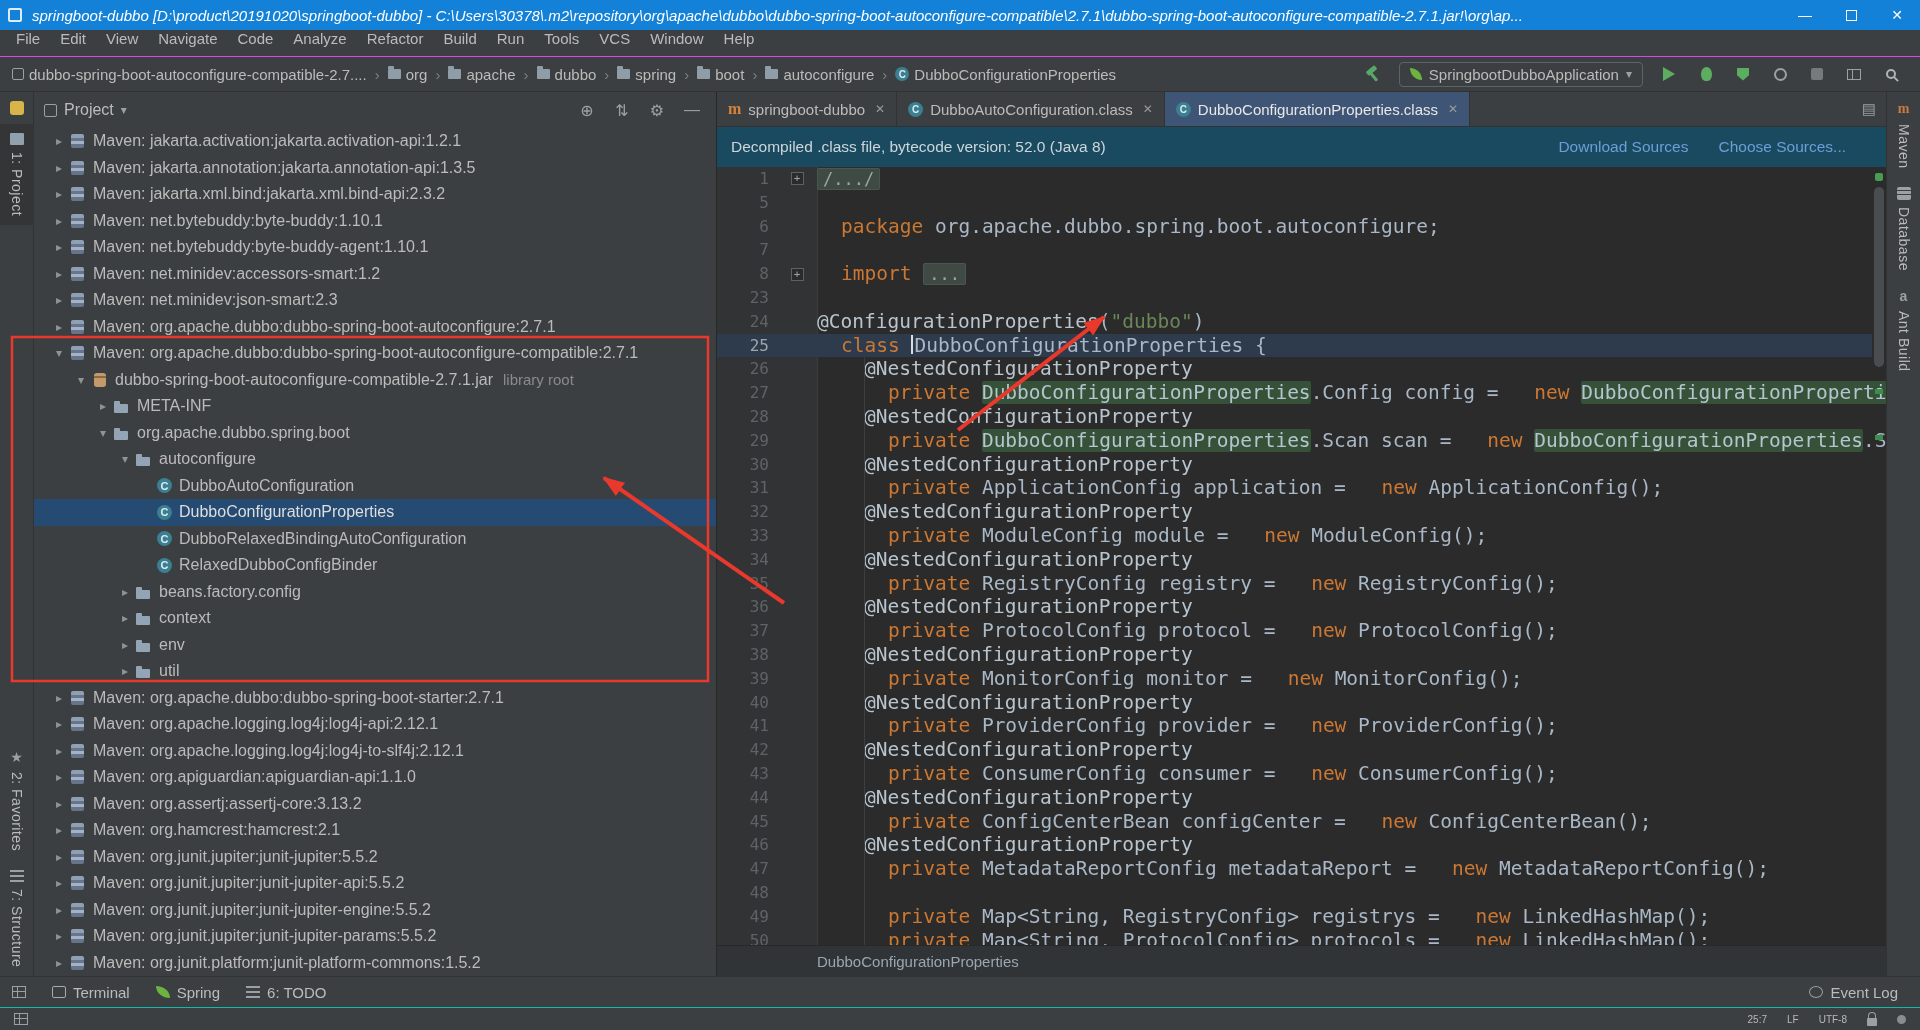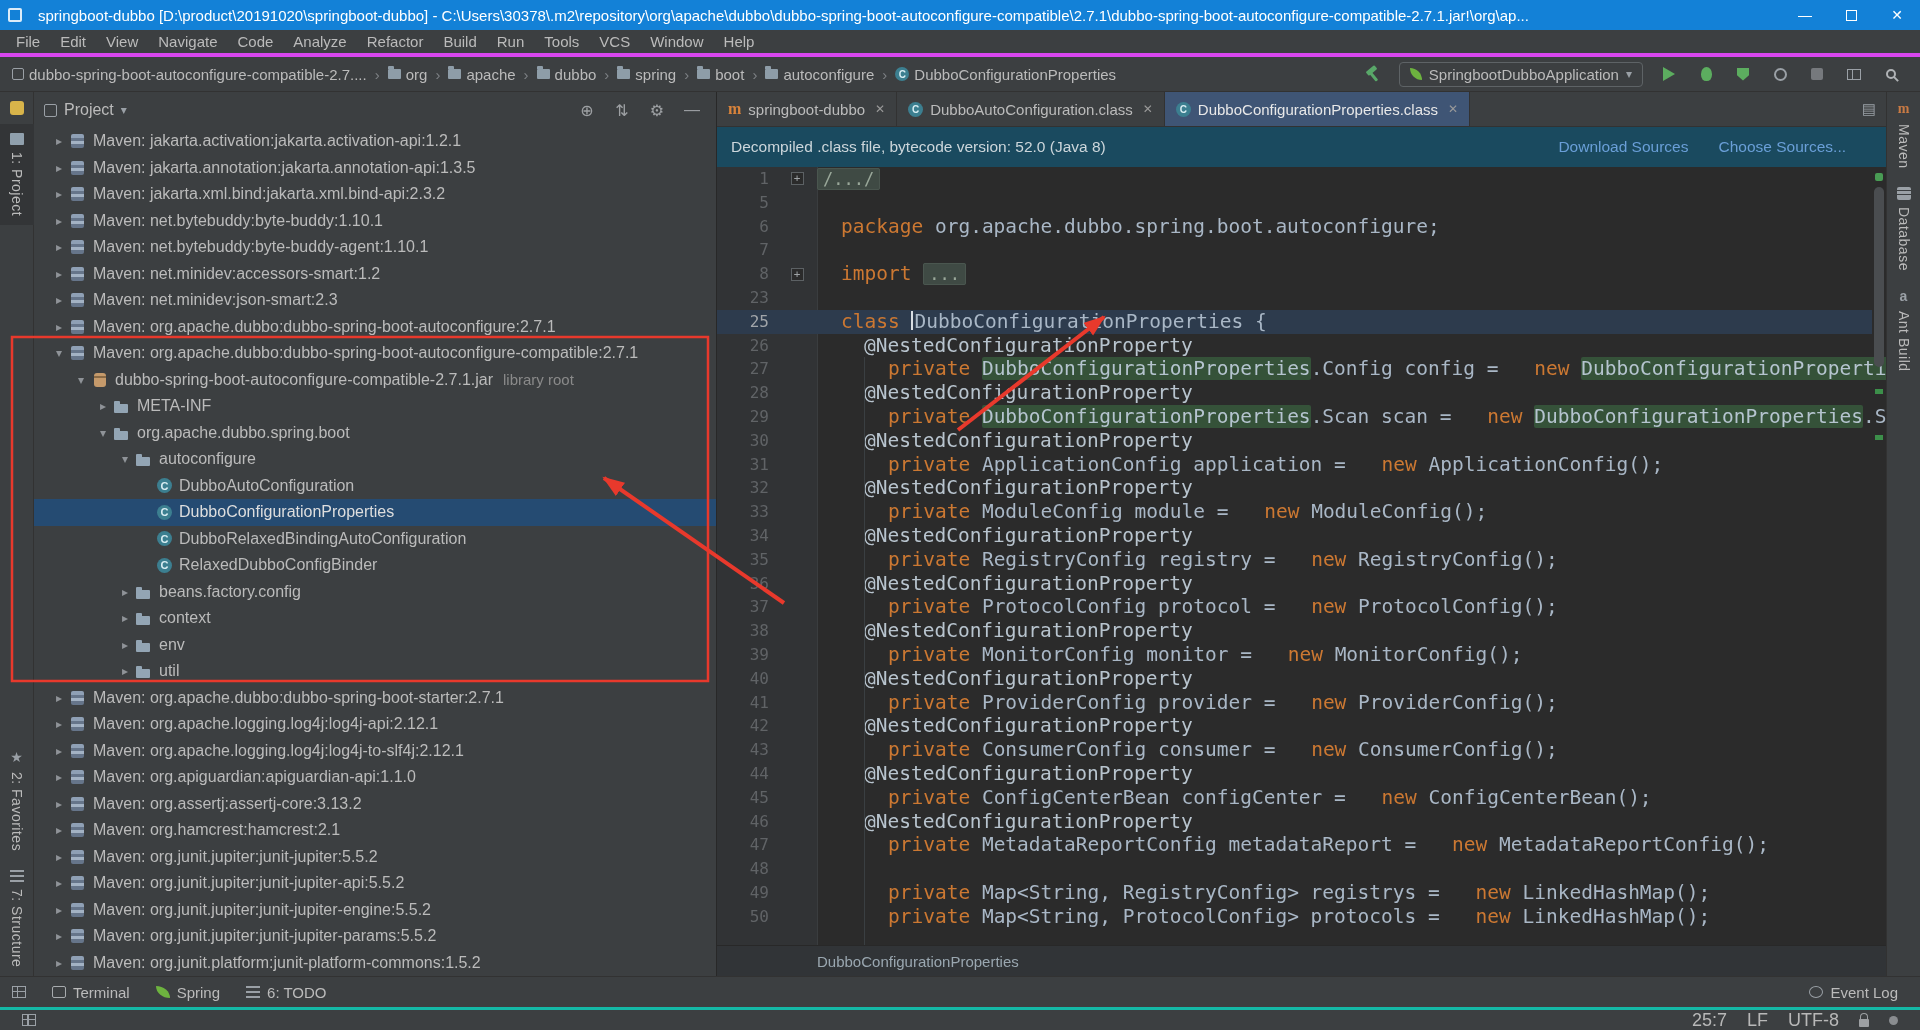--- a/index.html
+++ b/index.html
@@ -4,28 +4,28 @@
 <style>
   * { box-sizing: border-box; margin: 0; padding: 0; }
   html,body { width:1920px; height:1030px; overflow:hidden; background:#2b2b2b;
               font-family:"Liberation Sans", sans-serif; }
   #app { position:relative; width:1920px; height:1030px; background:#3c3f41; }
 
   
   .titlebar { height:30px; background:#1381d7; display:flex; align-items:center;
               color:#fff; font-size:15px; padding-left:8px; }
   .app-icon { width:14px; height:14px; border:2px solid rgba(255,255,255,.85); border-radius:2px; }
-  .title-text { margin-left:16px; white-space:nowrap; overflow:hidden; }
+  .title-text { margin-left:10px; white-space:nowrap; overflow:hidden;font-style:italic; }
   .win-controls { margin-left:auto; display:flex; height:100%; }
   .win-btn { width:46px; display:flex; align-items:center; justify-content:center; color:#fff; font-size:14px; }
   .max-box { width:11px; height:11px; border:1.5px solid #fff; }
 
   
-  .menubar { height:27px; background:#3c3f41; display:flex; align-items:center;
-             color:#bbb; font-size:15px; border-bottom:4px solid #d946ef; padding-left:6px; }
+  .menubar { height:27px; background:#3c3f41; display:flex; align-items:flex-start;
+             color:#bbb; font-size:15px; border-bottom:1px solid #d946ef; padding-left:6px; }
   .menu-item { padding:0 10px; }
 
   
   .navbar { height:35px; background:#3c3f41; display:flex; align-items:center;
             font-size:15px; color:#bbb; border-bottom:1px solid #323232; padding:0 12px; }
   .crumbs { display:flex; align-items:center; gap:6px; min-width:0; overflow:hidden; }
   .crumb { display:flex; align-items:center; white-space:nowrap; }
   .crumb-sep { color:#7d8084; padding:0 2px; }
   .ci { display:inline-flex; align-items:center; justify-content:center; margin-right:5px; }
   .ci-module { width:12px; height:12px; border:1.5px solid #9aa0a6; border-radius:2px; }
@@ -157,22 +157,22 @@
   .ed-crumb { height:31px; background:#313437; border-top:1px solid #282828; display:flex;
               align-items:center; padding-left:100px; color:#9aa7b0; font-size:15px; }
 
   
   .bottombar { position:absolute; left:0; right:0; bottom:23px; height:31px; background:#3c3f41;
                border-top:1px solid #323232; display:flex; align-items:center; font-size:15px;
                color:#bbb; padding:0 12px; gap:28px; }
   .bb-item { display:flex; align-items:center; gap:7px; }
   .bb-right { margin-left:auto; display:flex; gap:28px; padding-right:10px; }
   .statusbar { position:absolute; left:0; right:0; bottom:0; height:23px; background:#3c3f41;
-               border-top:3px solid #14b8a6; display:flex; align-items:center; font-size:18px;
-               color:#b8b8b8; padding:0 22px; }
+               border-top:1px solid #14b8a6; display:flex; align-items:center; font-size:10px;
+               color:#b8b8b8; padding:0 14px; }
   .sb-right { margin-left:auto; display:flex; align-items:center; gap:20px; }
   .i-lock { width:10px; height:8px; background:#9da0a3; border-radius:1px; position:relative; margin-top:5px; }
   .i-lock::before { content:''; position:absolute; top:-6px; left:1px; width:6px; height:6px;
                     border:1.5px solid #9da0a3; border-bottom:none; border-radius:4px 4px 0 0; }
   .sb-dot { width:9px; height:9px; border-radius:50%; background:#8a8d90; }
 
   
   .annot { position:absolute; inset:0; pointer-events:none; z-index:60; }
 </style>
 </head>
@@ -510,20 +510,21 @@
           </span>
       </div>
       <div class="editor">
         <div id="code">
             <div class="cline"><span class="lnum">1</span><span class="lfold"><span class="fbox">+</span></span><span class="lcode"><span class="tk-fold">/.../</span></span></div>
             <div class="cline"><span class="lnum">5</span><span class="lfold"></span><span class="lcode"></span></div>
             <div class="cline"><span class="lnum">6</span><span class="lfold"></span><span class="lcode"><span class="tk-k">package </span><span class="tk-t">org.apache.dubbo.spring.boot.autoconfigure;</span></span></div>
             <div class="cline"><span class="lnum">7</span><span class="lfold"></span><span class="lcode"></span></div>
             <div class="cline"><span class="lnum">8</span><span class="lfold"><span class="fbox">+</span></span><span class="lcode"><span class="tk-k">import </span><span class="tk-fold">...</span></span></div>
             <div class="cline"><span class="lnum">23</span><span class="lfold"></span><span class="lcode"></span></div>
+            <div class="cline"><span class="lnum">24</span><span class="lfold"></span><span class="lcode"><span class="tk-ann">@ConfigurationProperties</span><span class="tk-t">(</span><span class="tk-s">"dubbo"</span><span class="tk-t">)</span></span></div>
             <div class="cline cur"><span class="lnum">25</span><span class="lfold"></span><span class="lcode"><span class="tk-k">class </span><span class="caret"></span><span class="tk-t">DubboConfigurationProperties {</span></span></div>
             <div class="cline"><span class="lnum">26</span><span class="lfold"></span><span class="lcode"><span class="tk-t">    </span><span class="tk-ann">@NestedConfigurationProperty</span></span></div>
             <div class="cline"><span class="lnum">27</span><span class="lfold"></span><span class="lcode"><span class="tk-t">    </span><span class="tk-k">private </span><span class="tk-hl">DubboConfigurationProperties</span><span class="tk-t">.Config config = </span><span class="tk-k">new </span><span class="tk-hl">DubboConfigurationProperties</span><span class="tk-t">.Config();</span></span></div>
             <div class="cline"><span class="lnum">28</span><span class="lfold"></span><span class="lcode"><span class="tk-t">    </span><span class="tk-ann">@NestedConfigurationProperty</span></span></div>
             <div class="cline"><span class="lnum">29</span><span class="lfold"></span><span class="lcode"><span class="tk-t">    </span><span class="tk-k">private </span><span class="tk-hl">DubboConfigurationProperties</span><span class="tk-t">.Scan scan = </span><span class="tk-k">new </span><span class="tk-hl">DubboConfigurationProperties</span><span class="tk-t">.Scan();</span></span></div>
             <div class="cline"><span class="lnum">30</span><span class="lfold"></span><span class="lcode"><span class="tk-t">    </span><span class="tk-ann">@NestedConfigurationProperty</span></span></div>
             <div class="cline"><span class="lnum">31</span><span class="lfold"></span><span class="lcode"><span class="tk-t">    </span><span class="tk-k">private </span><span class="tk-t">ApplicationConfig application = </span><span class="tk-k">new </span><span class="tk-t">ApplicationConfig();</span></span></div>
             <div class="cline"><span class="lnum">32</span><span class="lfold"></span><span class="lcode"><span class="tk-t">    </span><span class="tk-ann">@NestedConfigurationProperty</span></span></div>
             <div class="cline"><span class="lnum">33</span><span class="lfold"></span><span class="lcode"><span class="tk-t">    </span><span class="tk-k">private </span><span class="tk-t">ModuleConfig module = </span><span class="tk-k">new </span><span class="tk-t">ModuleConfig();</span></span></div>
             <div class="cline"><span class="lnum">34</span><span class="lfold"></span><span class="lcode"><span class="tk-t">    </span><span class="tk-ann">@NestedConfigurationProperty</span></span></div>

